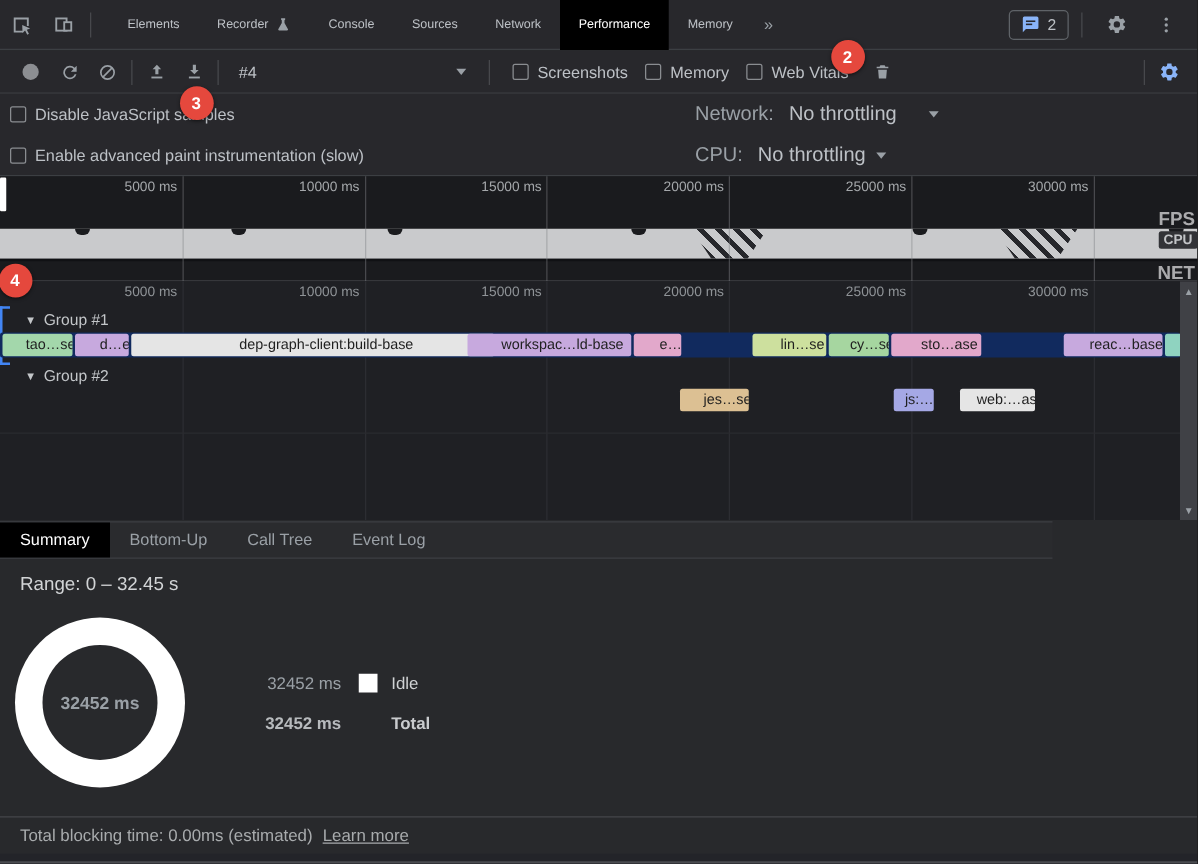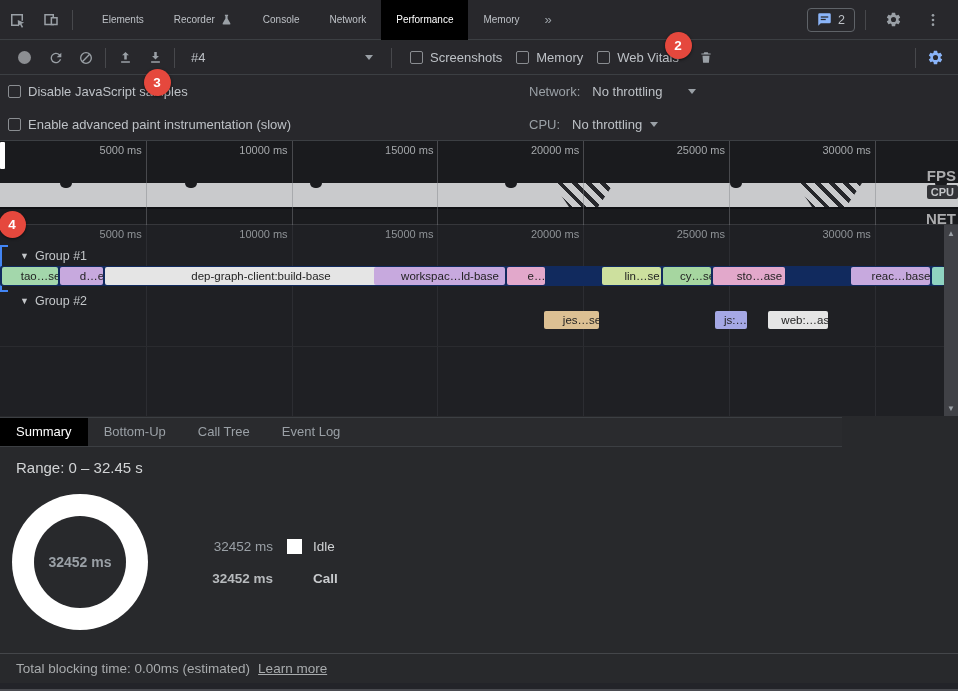--- a/index.html
+++ b/index.html
@@ -33,21 +33,21 @@
   .caret { width:0; height:0; border-left:4px solid transparent; border-right:4px solid transparent;
     border-top:5px solid #9aa0a6; }
   .cb-label { display:flex; align-items:center; gap:7px; font-size:13px; color:#bdc1c6;
     margin-left:14px; cursor:pointer; white-space:nowrap; }
   .cb { width:13px; height:13px; border:1px solid #8a8d91; border-radius:2px; background:transparent; flex:none; }
   
   .settings { position:absolute; left:0; top:75px; width:958px; height:66px;
     background:#28282c; border-bottom:1px solid #3c3f43; }
   .set-row { position:absolute; left:0; width:958px; height:33px; display:flex; align-items:center; }
   .set-row .cb-label { margin-left:8px; }
-  .throttle { position:absolute; left:529px; display:flex; align-items:center; font-size:13px; color:#9aa0a6; }
+  .throttle { position:absolute; left:556px; display:flex; align-items:center; font-size:16px; color:#9aa0a6; }
   .throttle .val { color:#bdc1c6; margin-left:12px; cursor:pointer; display:flex; align-items:center; }
   .net-arrow { margin-left:26px; } .cpu-arrow { margin-left:8px; }
   
   .overview { position:absolute; left:0; top:141px; width:958px; height:84px;
     background:#1a1b1e; border-bottom:1px solid #36373b; }
   .ov-tickline { position:absolute; top:0; width:1px; height:84px; background:rgba(128,131,136,.45); }
   .ov-label { position:absolute; top:3px; transform:translateX(-100%); font-size:11px; color:#a5a8ab; }
   .ov-handle { position:absolute; left:0; top:1px; width:5px; height:27px; background:#fff; border-radius:1px; }
   .lane-label { position:absolute; right:2px; font-size:15px; font-weight:bold; color:#ababad; }
   .cpu-band { position:absolute; left:0; top:42px; width:958px; height:24px; background:#c9cacc; }
@@ -136,20 +136,23 @@
         <div class="tab">
           <span>Recorder</span>
           <span>
             <svg width="13" height="13" viewBox="0 0 24 24">
               <path fill="#9aa0a6" d="M9 3h6v2l-1 1v4l5 9a1.5 1.5 0 0 1-1.3 2.2H6.3A1.5 1.5 0 0 1 5 19l5-9V6L9 5V3z"></path>
             </svg>
           </span>
         </div>
         <div class="tab">
           <span>Console</span>
+        </div>
+        <div class="tab">
+          <span>Sources</span>
         </div>
         <div class="tab">
           <span>Network</span>
         </div>
         <div class="tab selected">
           <span>Performance</span>
         </div>
         <div class="tab">
           <span>Memory</span>
         </div>
@@ -381,21 +384,21 @@
     </div>
     <div class="legend" id="legend">
         <div class="leg-row">
           <span class="leg-val">32452 ms</span>
           <span class="leg-swatch" style="background: rgb(255, 255, 255);"></span>
           <span class="leg-name">Idle</span>
         </div>
         <div class="leg-row bold">
           <span class="leg-val">32452 ms</span>
           <span class="leg-swatch" style="visibility: hidden;"></span>
-          <span class="leg-name">Call</span>
+          <span class="leg-name">Total</span>
         </div>
       </div>
   </div>
 
   <div class="footer">
     <span>Total blocking time: 0.00ms (estimated)</span>
     <a>Learn more</a>
   </div>
   <div class="bottom-strip"></div>
 

